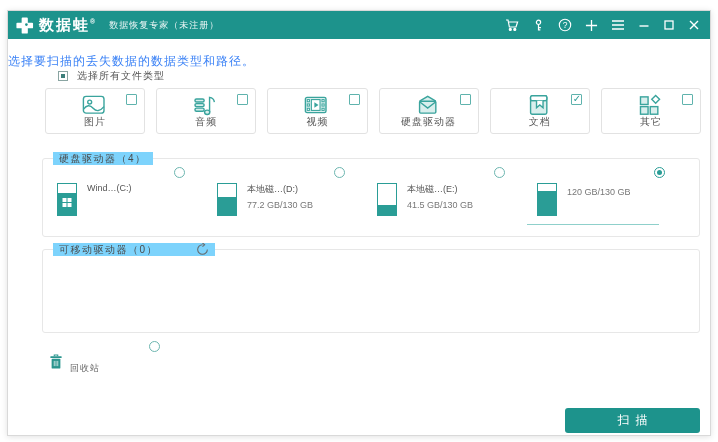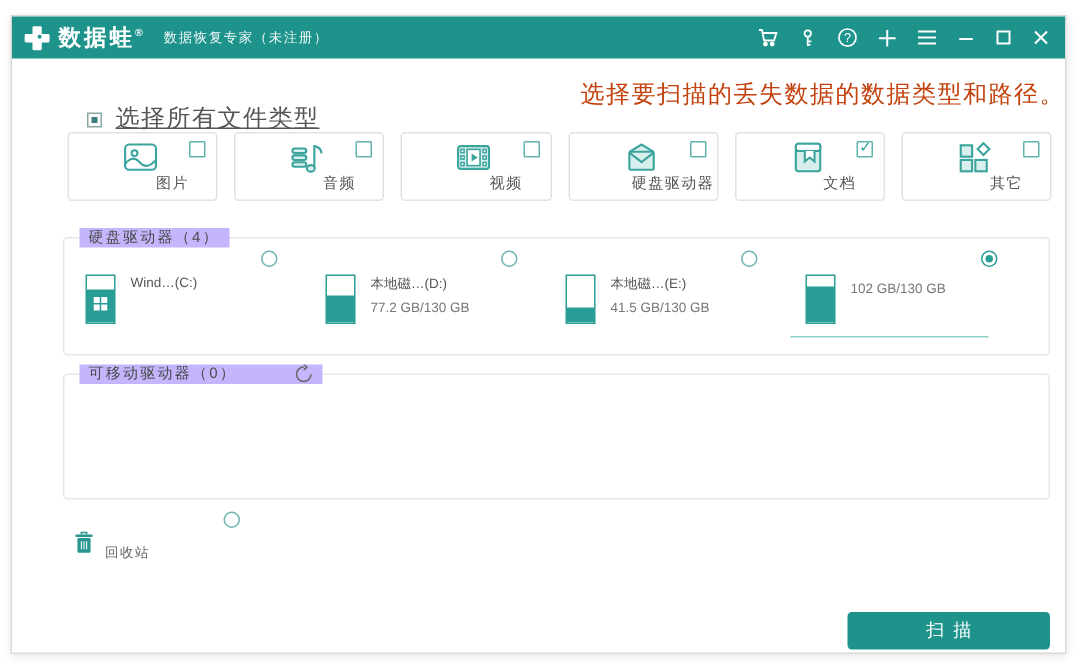--- a/index.html
+++ b/index.html
@@ -13,37 +13,37 @@
           border:1px solid #d9d9d9;box-shadow:0 1px 6px rgba(0,0,0,.12);}
   
   .titlebar{height:28px;background:var(--titlebar-bg);display:flex;align-items:center;padding:0 10px 0 7px;}
   .logo{display:flex;align-items:center;}
   .logo-text{color:#fff;font-size:15px;font-weight:bold;margin-left:5px;letter-spacing:2px;}
   .logo-mark{color:#fff;font-size:7px;vertical-align:super;}
   .subtitle{color:rgba(255,255,255,.93);font-size:9px;margin-left:12px;letter-spacing:1px;}
   .tb-icons{margin-left:auto;display:flex;align-items:center;gap:13px;}
   .tbi{display:flex;cursor:pointer;}
   
-  .heading{position:absolute;top:42px;left:0;width:100%;text-align:right;font-size:16px;color:#c2410c;letter-spacing:1px;}
+  .heading{position:absolute;top:42px;left:0;width:100%;text-align:left;font-size:12px;color:#3b82f6;letter-spacing:1px;}
   .select-all{position:absolute;top:58px;left:50px;display:flex;align-items:center;gap:9px;cursor:pointer;}
   .cb-ind{width:10px;height:10px;border:1px solid #8aa5a2;position:relative;background:#fff;}
   .cb-ind::after{content:"";position:absolute;inset:2px;background:#3d7f7a;}
-  .sa-label{font-size:16px;color:#555;letter-spacing:1px;text-decoration:underline;}
+  .sa-label{font-size:10px;color:#555;letter-spacing:1px;}
   
   .cards{position:absolute;top:77px;left:37px;width:656px;display:flex;gap:11px;}
-  .card{flex:1;height:46px;border:1px solid #e2e2e2;border-radius:3px;position:relative;background:#fff;cursor:pointer;padding-left:20px;}
+  .card{flex:1;height:46px;border:1px solid #e2e2e2;border-radius:3px;position:relative;background:#fff;cursor:pointer;}
   .card-icon{position:absolute;left:50%;transform:translateX(-55%);top:3px;display:flex;}
   .card-label{position:absolute;bottom:4px;width:100%;text-align:center;font-size:10px;color:#555;letter-spacing:1px;}
   .cb{position:absolute;top:5px;right:7px;width:11px;height:11px;border:1px solid #5fb3ad;border-radius:1px;background:#fff;}
   .cb.checked::after{content:"\2713";position:absolute;top:-2px;left:1px;font-size:10px;font-weight:bold;color:var(--accent);}
   
   .fieldset{position:absolute;left:34px;width:658px;border:1px solid #e7e7e7;border-radius:3px;background:#fff;}
   .fs-hdd{top:147px;height:79px;}
   .fs-removable{top:238px;height:84px;text-align:center;}
-  .legend{position:absolute;top:-7px;left:10px;background:#c4b5fd;padding:0 6px;font-size:10px;color:#4a4a4a;
+  .legend{position:absolute;top:-7px;left:10px;background:#7dd3fc;padding:0 6px;font-size:10px;color:#4a4a4a;
           letter-spacing:1.5px;display:flex;align-items:center;line-height:13px;}
   .refresh{margin-left:38px;display:flex;cursor:pointer;}
   
   .drives{display:flex;padding:14px 0 0 12px;}
   .drive{width:160px;position:relative;height:54px;cursor:pointer;}
   .drive-icon{position:absolute;left:2px;top:10px;width:20px;height:33px;border:1px solid var(--accent);background:#fff;overflow:hidden;}
   .drive-fill{position:absolute;left:0;right:0;bottom:0;background:var(--accent);}
   .winflag{position:absolute;left:50%;bottom:8px;transform:translateX(-50%);width:9px;height:9px;
            display:grid;grid-template-columns:4px 4px;grid-template-rows:4px 4px;gap:1px;}
   .winflag i{background:#fff;display:block;}
@@ -262,21 +262,21 @@
             <div class="drive-cap">41.5 GB/130 GB</div>
           </div>
         </div>
 
         <div class="drive selected">
           <span class="drive-icon">
             <span class="drive-fill" style="height: 78%;"></span>
           </span>
           <span class="radio selected"></span>
           <div class="drive-info">
-            <div class="drive-cap">102 GB/130 GB</div>
+            <div class="drive-cap">120 GB/130 GB</div>
           </div>
         </div>
 
       </div>
     </div>
 
     <div class="fieldset fs-removable">
       <span class="legend">
         <span>可移动驱动器（0）</span>
         <span class="refresh">

